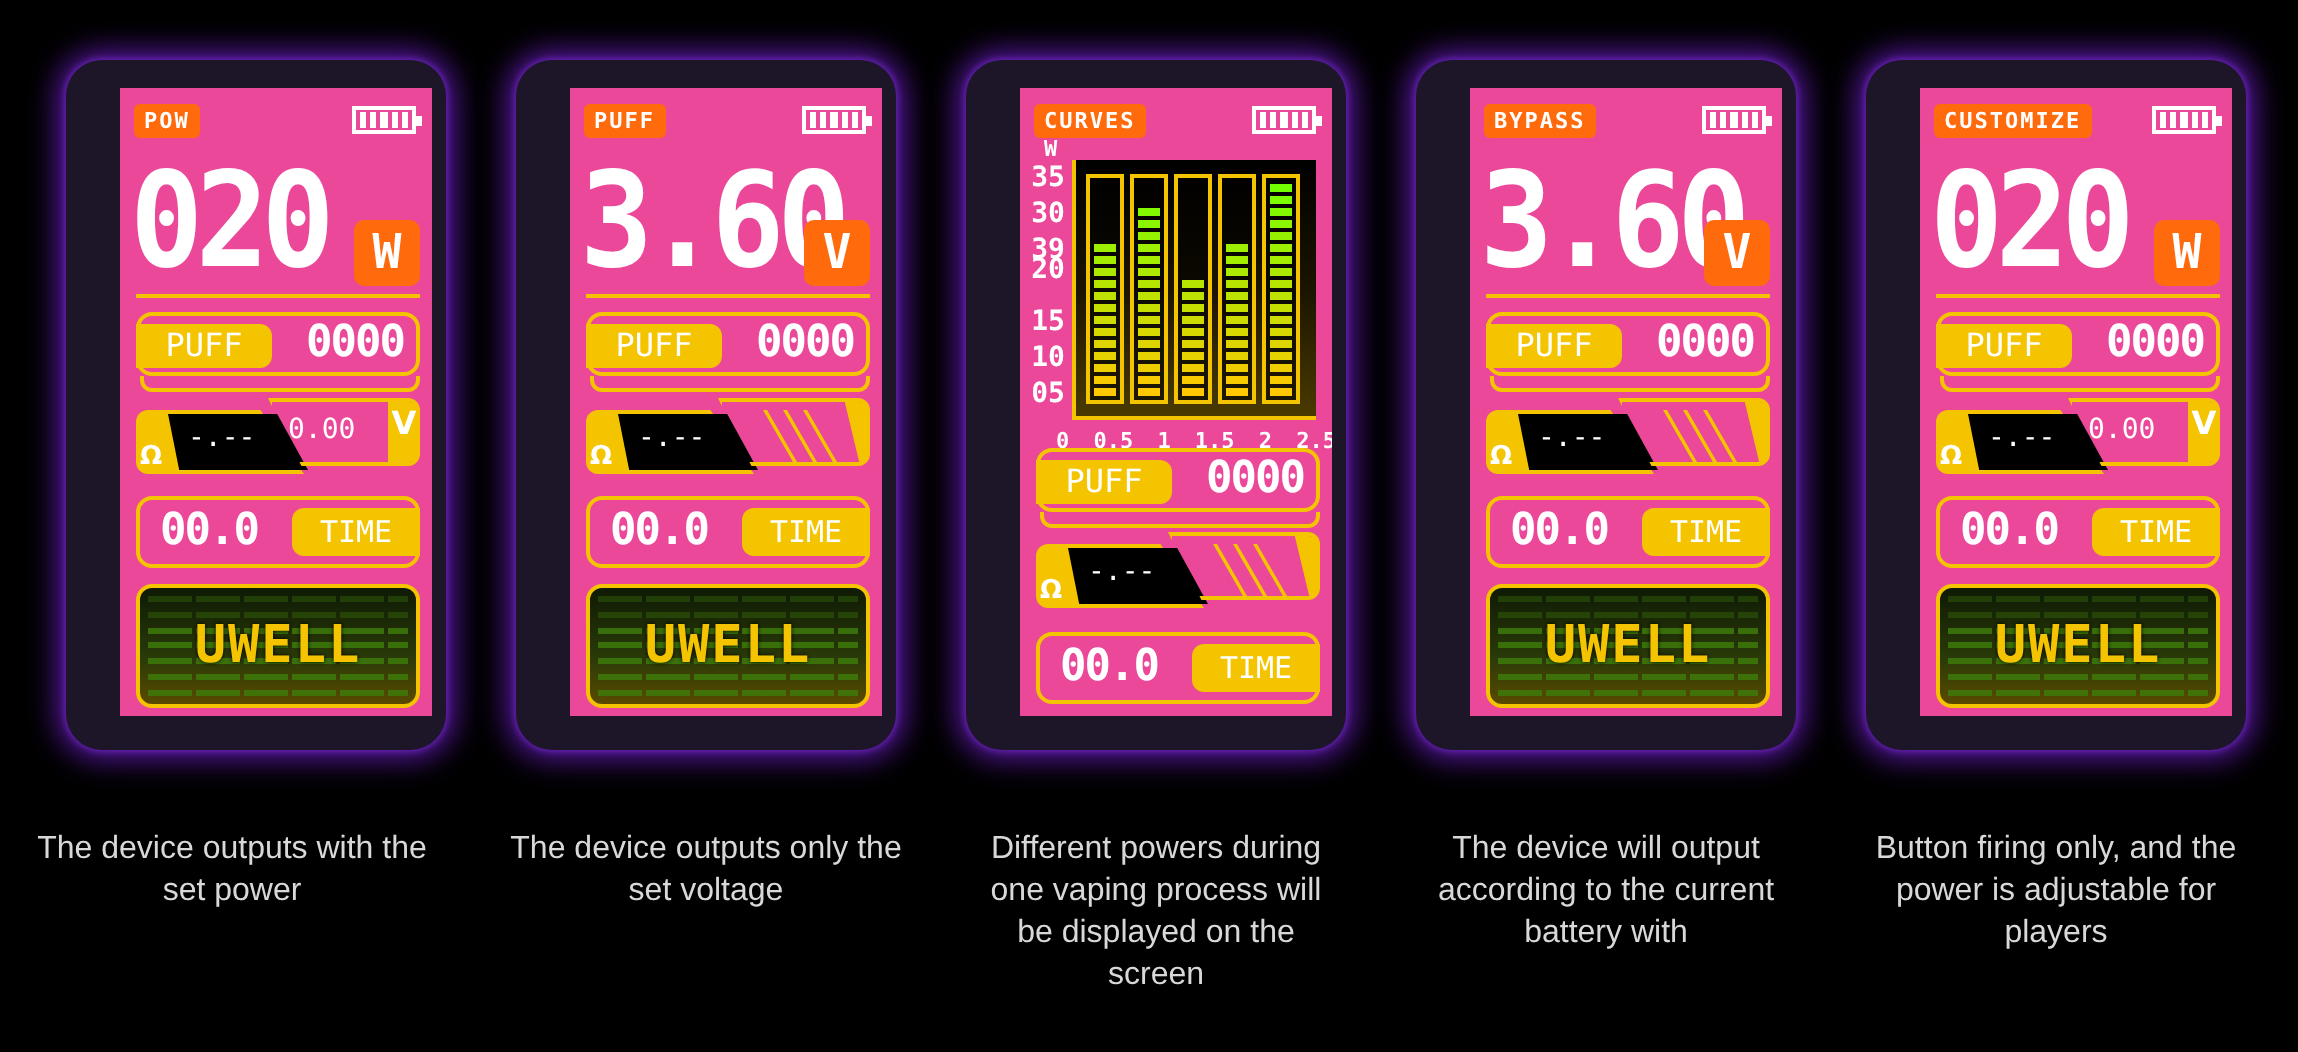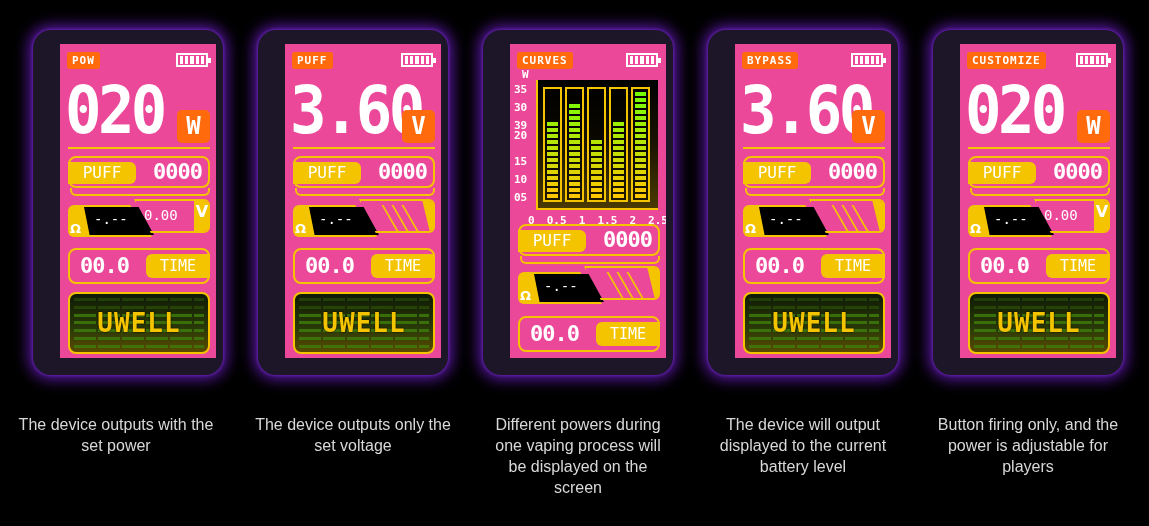--- a/index.html
+++ b/index.html
@@ -119,21 +119,21 @@
   .eq-lines div:nth-child(-n+2) { opacity: .35; }
   .logo-text {
     position: absolute; left: 0; right: 0; top: 14px; text-align: center; color: #f5c400;
     font-family: "DejaVu Sans Mono", monospace; font-weight: bold; font-size: 26px; letter-spacing: 1px;
     text-shadow: 0 0 2px #000;
   }
 
   
   .chart { position: absolute; left: 4px; top: 26px; width: 148px; height: 150px; }
   .y-axis-title { position: absolute; left: 8px; top: -2px; color: #fff; font-family: "DejaVu Sans Mono", monospace; font-weight: bold; font-size: 11px; }
-  .y-tick { position: absolute; left: 0; width: 20px; text-align: left; color: #fff; font-family: "DejaVu Sans Mono", monospace; font-weight: bold; font-size: 11px; line-height: 11px; }
+  .y-tick { position: absolute; left: 0; width: 20px; text-align: center; color: #fff; font-family: "DejaVu Sans Mono", monospace; font-weight: bold; font-size: 14px; line-height: 11px; }
   .plot {
     position: absolute; left: 22px; top: 10px; width: 122px; height: 130px;
     border-left: 2px solid #f5c400; border-bottom: 2px solid #f5c400;
     background: linear-gradient(180deg, #000 0%, #1a1400 50%, #4a3a00 100%);
   }
   .bar-col {
     position: absolute; bottom: 6px; width: 19px; height: 115px;
     border: 2px solid #f5c400; background: rgba(0,0,0,0.55);
     display: flex; flex-direction: column-reverse; gap: 2px; padding: 2px;
   }
@@ -471,14 +471,14 @@
           <div></div>
         </div>
       <div class="logo-text">UWELL</div>
     </div>
   </div>
 </div>
 
 <div class="caption" style="left:16px">The device outputs with the set power</div>
 <div class="caption" style="left:253px">The device outputs only the set voltage</div>
 <div class="caption" style="left:478px; width:170px; margin-left:15px">Different powers during one vaping process will be displayed on the screen</div>
-<div class="caption" style="left:703px; width:180px; margin-left:10px">The device will output displayed to the current battery level</div>
+<div class="caption" style="left:703px; width:180px; margin-left:10px">The device will output according to the current battery with</div>
 <div class="caption" style="left:928px">Button firing only, and the power is adjustable for players</div>
 
 </body></html>

